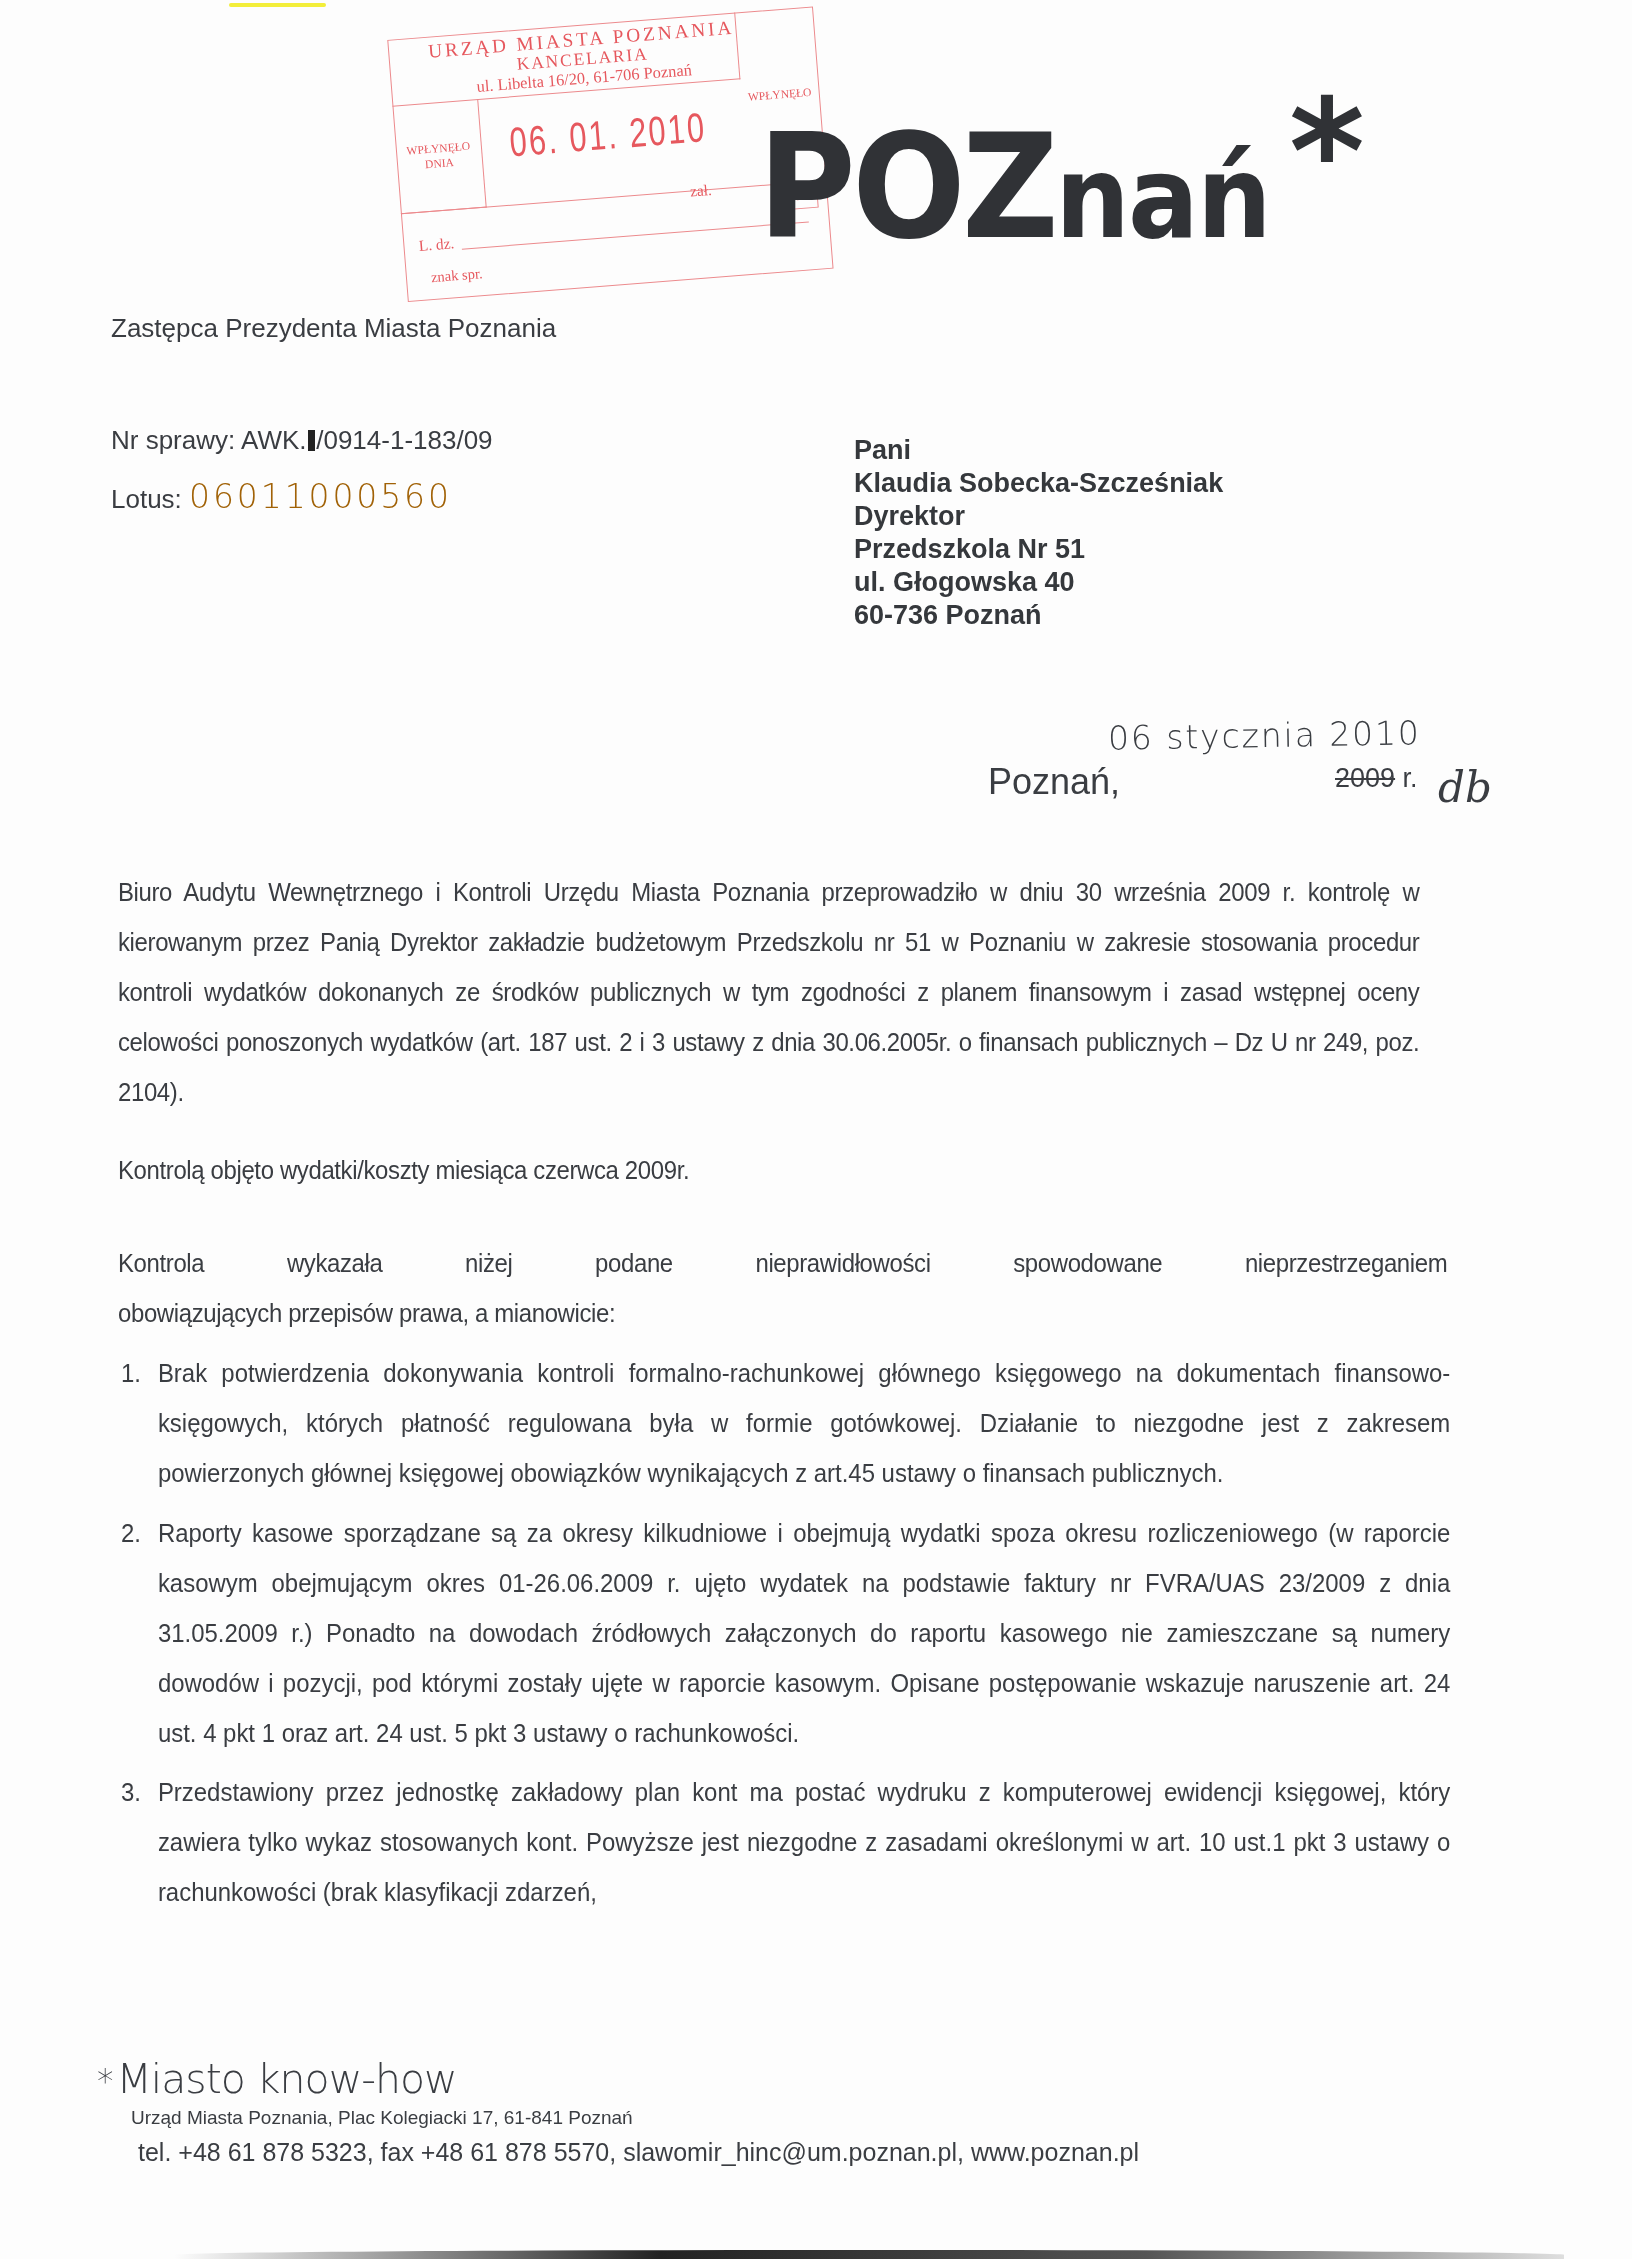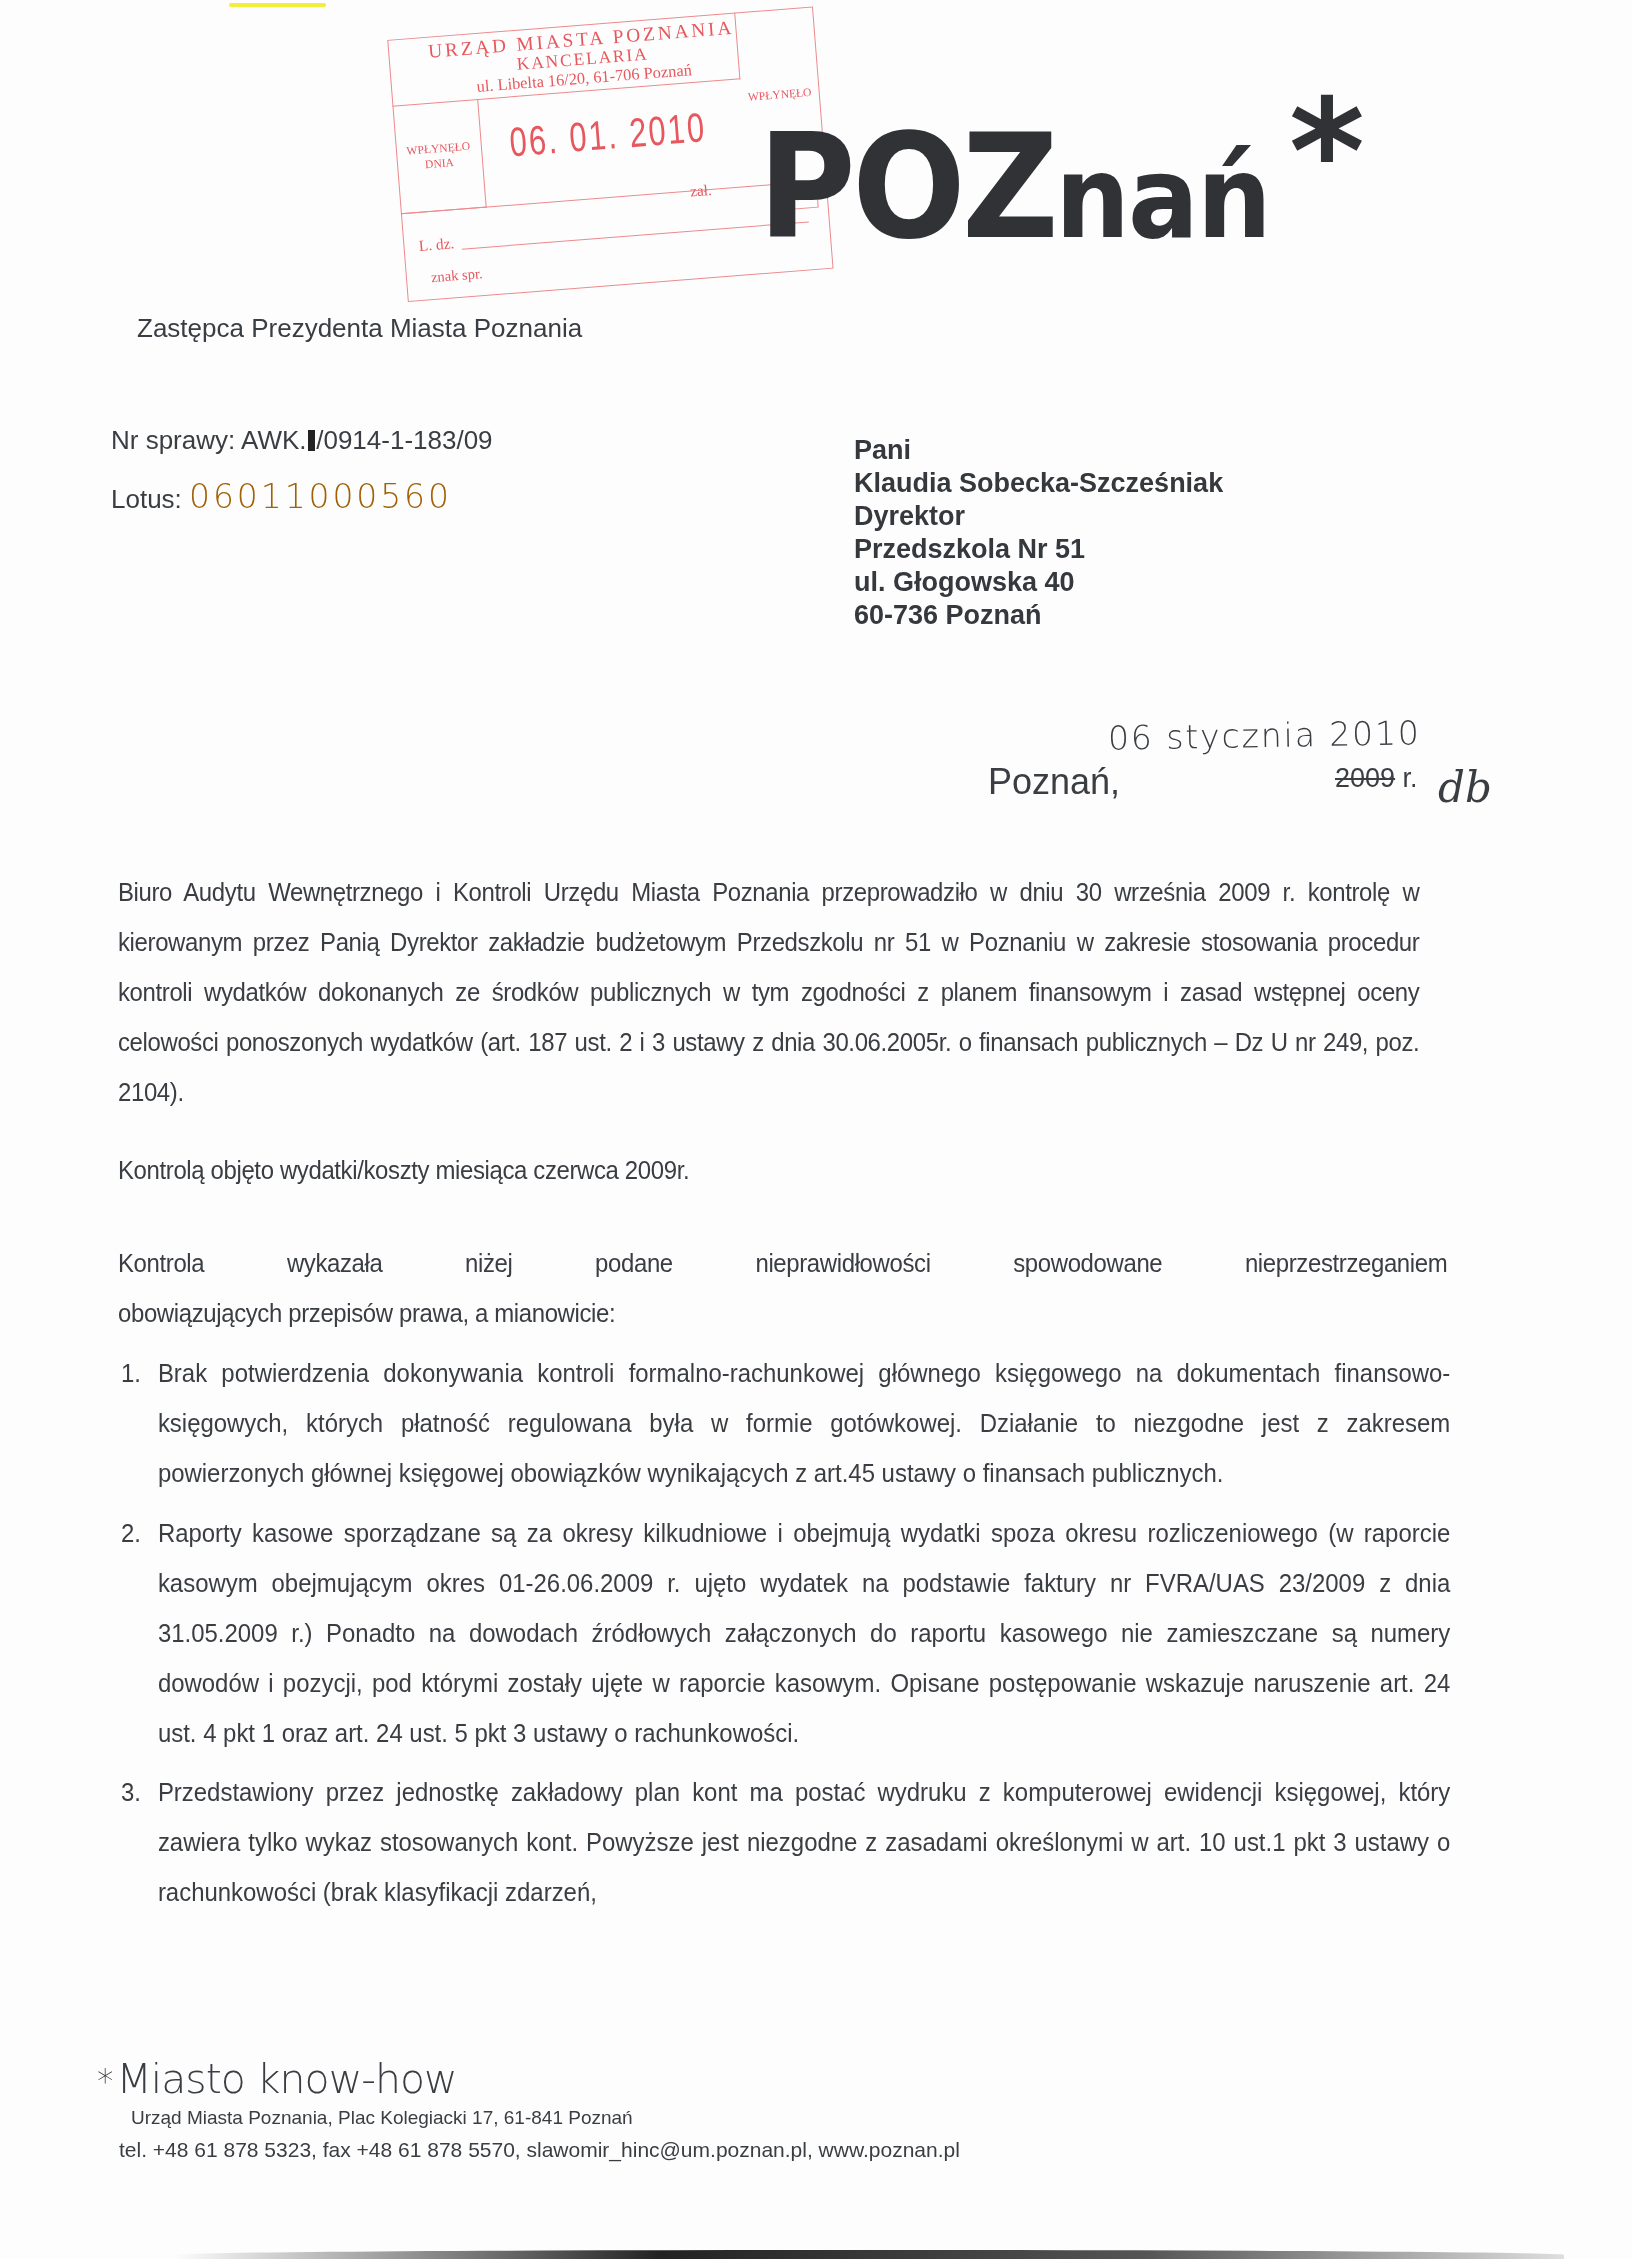--- a/index.html
+++ b/index.html
@@ -33,21 +33,21 @@
   .stamp .ldz { position:absolute; left:15.4px; top:199px; font-size:15.4px; }
   .stamp .ldz-line { position:absolute; left:58px; top:214px; width:348px; border-top:1.9px solid #ec8a8d; }
   .stamp .znak { position:absolute; left:25px; top:232px; font-size:14.5px; }
   .stamp .hline { position:absolute; left:0; height:0; border-top:1.9px solid #ec8a8d; }
 
   
   .logo { left:758px; top:114px; font-family:"DejaVu Sans", sans-serif; font-weight:bold; font-size:145px; color:#303236; letter-spacing:-3.9px; line-height:1; transform:scaleX(0.92); transform-origin:left; }
   .logo .small { font-size:114px; letter-spacing:-1.9px; }
   .logo-star { left:1289px; top:79px; font-family:"DejaVu Sans", sans-serif; font-weight:bold; font-size:145px; color:#303236; line-height:1; }
 
-  .deputy { left:111px; top:313px; font-size:26px; color:#3a3d42;margin-left:26px; }
+  .deputy { left:111px; top:313px; font-size:26px; color:#3a3d42; }
 
   .ref { left:111px; top:425px; font-size:26px; }
   .lotus { left:111px; top:477px; font-size:26px; }
   .lotus .hand { color:#a16207; font-family:"DejaVu Sans", sans-serif; font-weight:200; font-size:33px; letter-spacing:2.9px; }
   .redact { display:inline-block; width:7.7px; height:21px; background:#222; vertical-align:-1.9px; margin:0 1px; }
 
   .addressee { left:854px; top:434px; font-size:27px; font-weight:bold; line-height:33px; color:#35383c; }
 
   .place { left:988px; top:761px; font-size:36px; }
   .handdate { left:1108px; top:716px; font-size:33px; color:#3a3d42; font-family:"DejaVu Sans", sans-serif; font-weight:200; letter-spacing:1.9px; transform:rotate(-1deg); }
@@ -62,21 +62,21 @@
   .p3 { top:1238px; width:1477px; }
   .p3 .lead { text-align:justify; text-align-last:justify; }
   .list { left:121px; top:1348px; width:1477px; font-size:26.6px; line-height:50px; transform:scaleX(0.9); transform-origin:left; color:#3a3d42; }
   .list ol { margin:0; padding:0; list-style:none; }
   .list li { position:relative; padding-left:41px; text-align:justify; margin-bottom:9.7px; }
   .list li .num { position:absolute; left:0; top:0; }
 
   .footer-tag { left:97px; top:2055px; font-size:41px; font-family:"DejaVu Sans", sans-serif; font-weight:200; color:#3a3d42; letter-spacing:-1px; }
   .footer-tag .star { font-size:33px; margin-right:3.9px; }
   .footer-addr { left:131px; top:2107px; font-size:19px; color:#3a3d42; }
-  .footer-contact { left:119px; top:2138px; font-size:21px; color:#3a3d42; }
+  .footer-contact { left:138px; top:2138px; font-size:25px; color:#3a3d42; }
   .bottom-shadow { left:174px; top:2250px; width:1390px; height:9.7px; background:linear-gradient(90deg, rgba(0,0,0,0) 0%, #222 35%, #555 70%, rgba(100,100,100,0.2) 100%); border-radius:50% 50% 0 0; }
 </style>
 </head>
 <body>
 
 <div class="abs yellow-mark"></div>
 
 <div class="abs stamp">
   <div class="frame outer"></div>
   <div class="frame hdr"></div>

